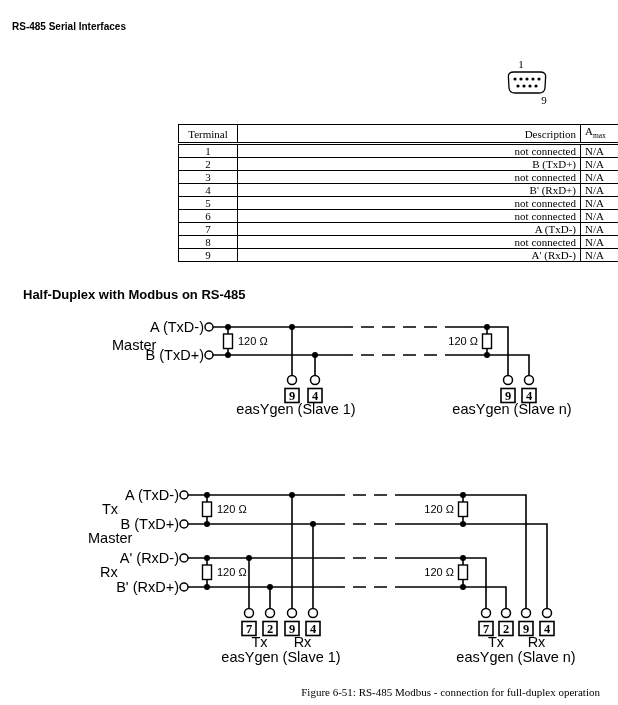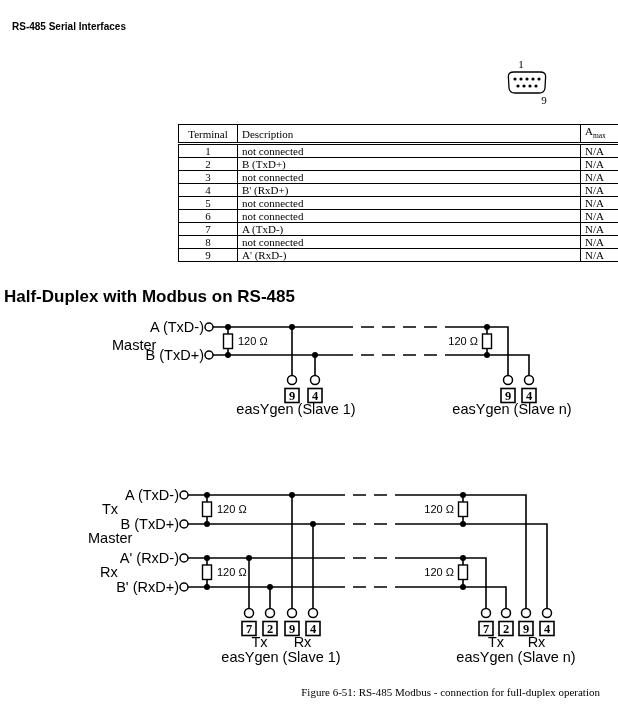--- a/index.html
+++ b/index.html
@@ -1,30 +1,30 @@
 <!DOCTYPE html>
 <html><head>
 <meta charset="utf-8">
 <style>
   html,body{margin:0;padding:0;background:#fff;}
   .page{position:relative;width:618px;height:705px;background:#fff;color:#000;
         font-family:"Liberation Sans",sans-serif;overflow:hidden;}
   .title{position:absolute;left:12px;top:5px;font-size:10px;font-weight:bold;margin-top:16px;}
   .subtitle{position:absolute;left:12px;top:37px;font-size:12.5px;font-weight:bold;}
-  .sec-heading{position:absolute;left:4px;font-size:17px;font-weight:bold;}
+  .sec-heading{position:absolute;left:23px;font-size:13px;font-weight:bold;}
   .caption{position:absolute;font-family:"Liberation Serif",serif;font-size:11px;
            white-space:nowrap;text-align:right;}
   .connector-svg{position:absolute;left:505px;top:55px;}
   .pin-table{position:absolute;left:178px;top:124px;width:460px;border-collapse:collapse;
              font-family:"Liberation Serif",serif;font-size:11px;color:#000;}
   .pin-table th,.pin-table td{border:1px solid #000;padding:0 4px;height:12px;
              line-height:12px;font-weight:normal;}
   .pin-table thead th{border-bottom:3px double #000;height:13px;}
   .col-term{width:50px;text-align:center;}
-  .col-desc{text-align:left;}
+  .col-desc{text-align:right;}
   .col-amax{width:48px;text-align:left;}
   .pin-table sub{font-size:7.5px;}
   .diagram-svg{position:absolute;left:0;}
   svg text{fill:#000;}
   .dlabel{font-family:"Liberation Sans",sans-serif;font-size:14.5px;}
   .rlabel{font-family:"Liberation Sans",sans-serif;font-size:11px;}
   .tnum{font-family:"Liberation Serif",serif;font-size:12.5px;font-weight:bold;}
   .pinnum{font-family:"Liberation Serif",serif;font-size:11px;}
   .wire{stroke:#000;stroke-width:1.6;fill:none;}
   .wire-dash{stroke:#000;stroke-width:1.6;fill:none;stroke-dasharray:13 8;}

